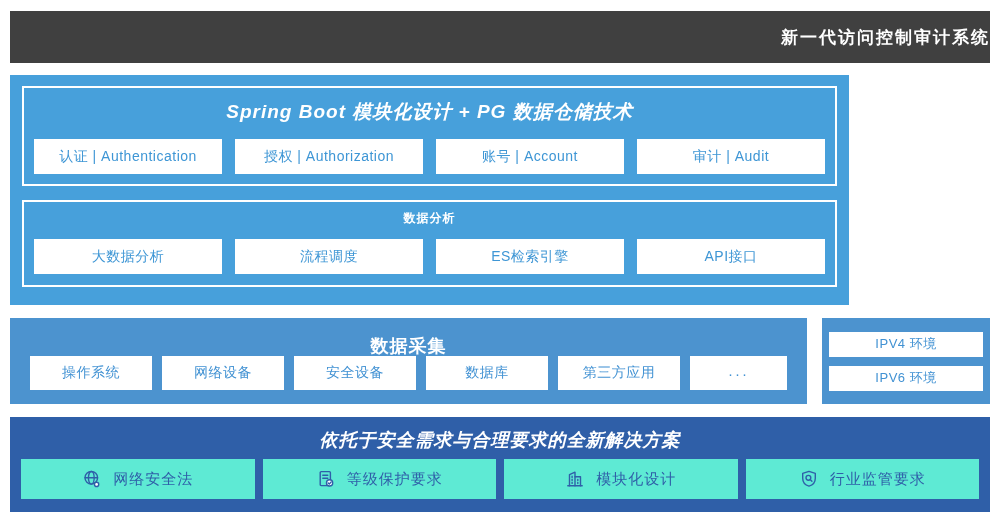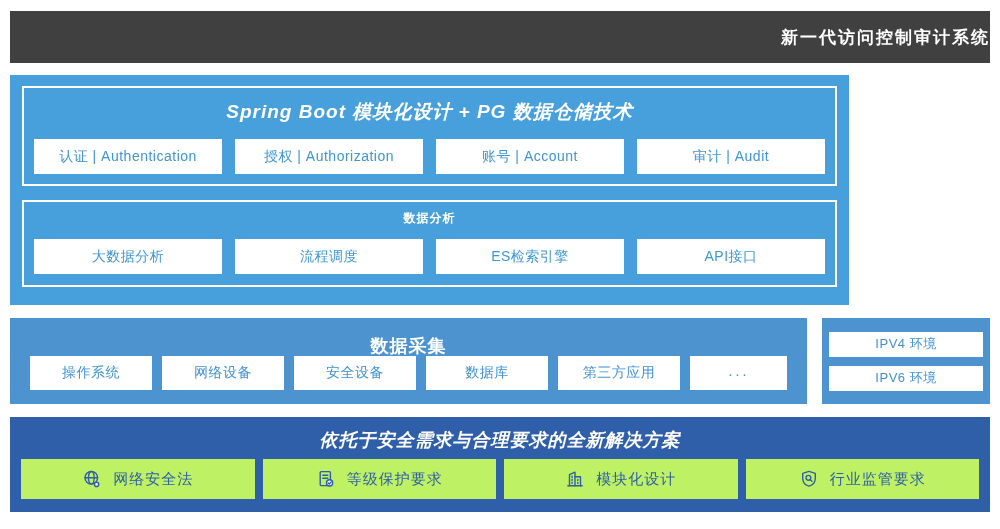--- a/index.html
+++ b/index.html
@@ -34,21 +34,21 @@
 
   .ip-panel{position:absolute;left:822px;top:318px;width:168px;height:86px;background:#4C93CF;
             display:flex;flex-direction:column;justify-content:center;gap:9px;padding:0 7px;box-sizing:border-box;}
   .ip-box{height:25px;background:#ffffff;display:flex;align-items:center;justify-content:center;
           color:#4292D3;font-size:13px;letter-spacing:0.5px;}
 
   
   .bottom-panel{position:absolute;left:10px;top:417px;width:980px;height:95px;background:#2F5FA8;}
   .bottom-title{font-size:18px;font-style:italic;margin-top:11px;}
   .bottom-row{left:11px;right:11px;bottom:13px;height:40px;gap:8px;}
-  .sol-box{flex:1;background:#bef264;display:flex;align-items:center;justify-content:center;gap:11px;
+  .sol-box{flex:1;background:#5eead4;display:flex;align-items:center;justify-content:center;gap:11px;
            color:#2F5FA8;font-size:15px;letter-spacing:1px;}
   .sol-icon{display:flex;align-items:center;}
   .sol-icon svg{stroke:#2F5FA8;fill:none;stroke-width:1.4;stroke-linecap:round;stroke-linejoin:round;}
 </style>
 </head>
 <body>
 
 <div class="page">
 
   <div class="header">

